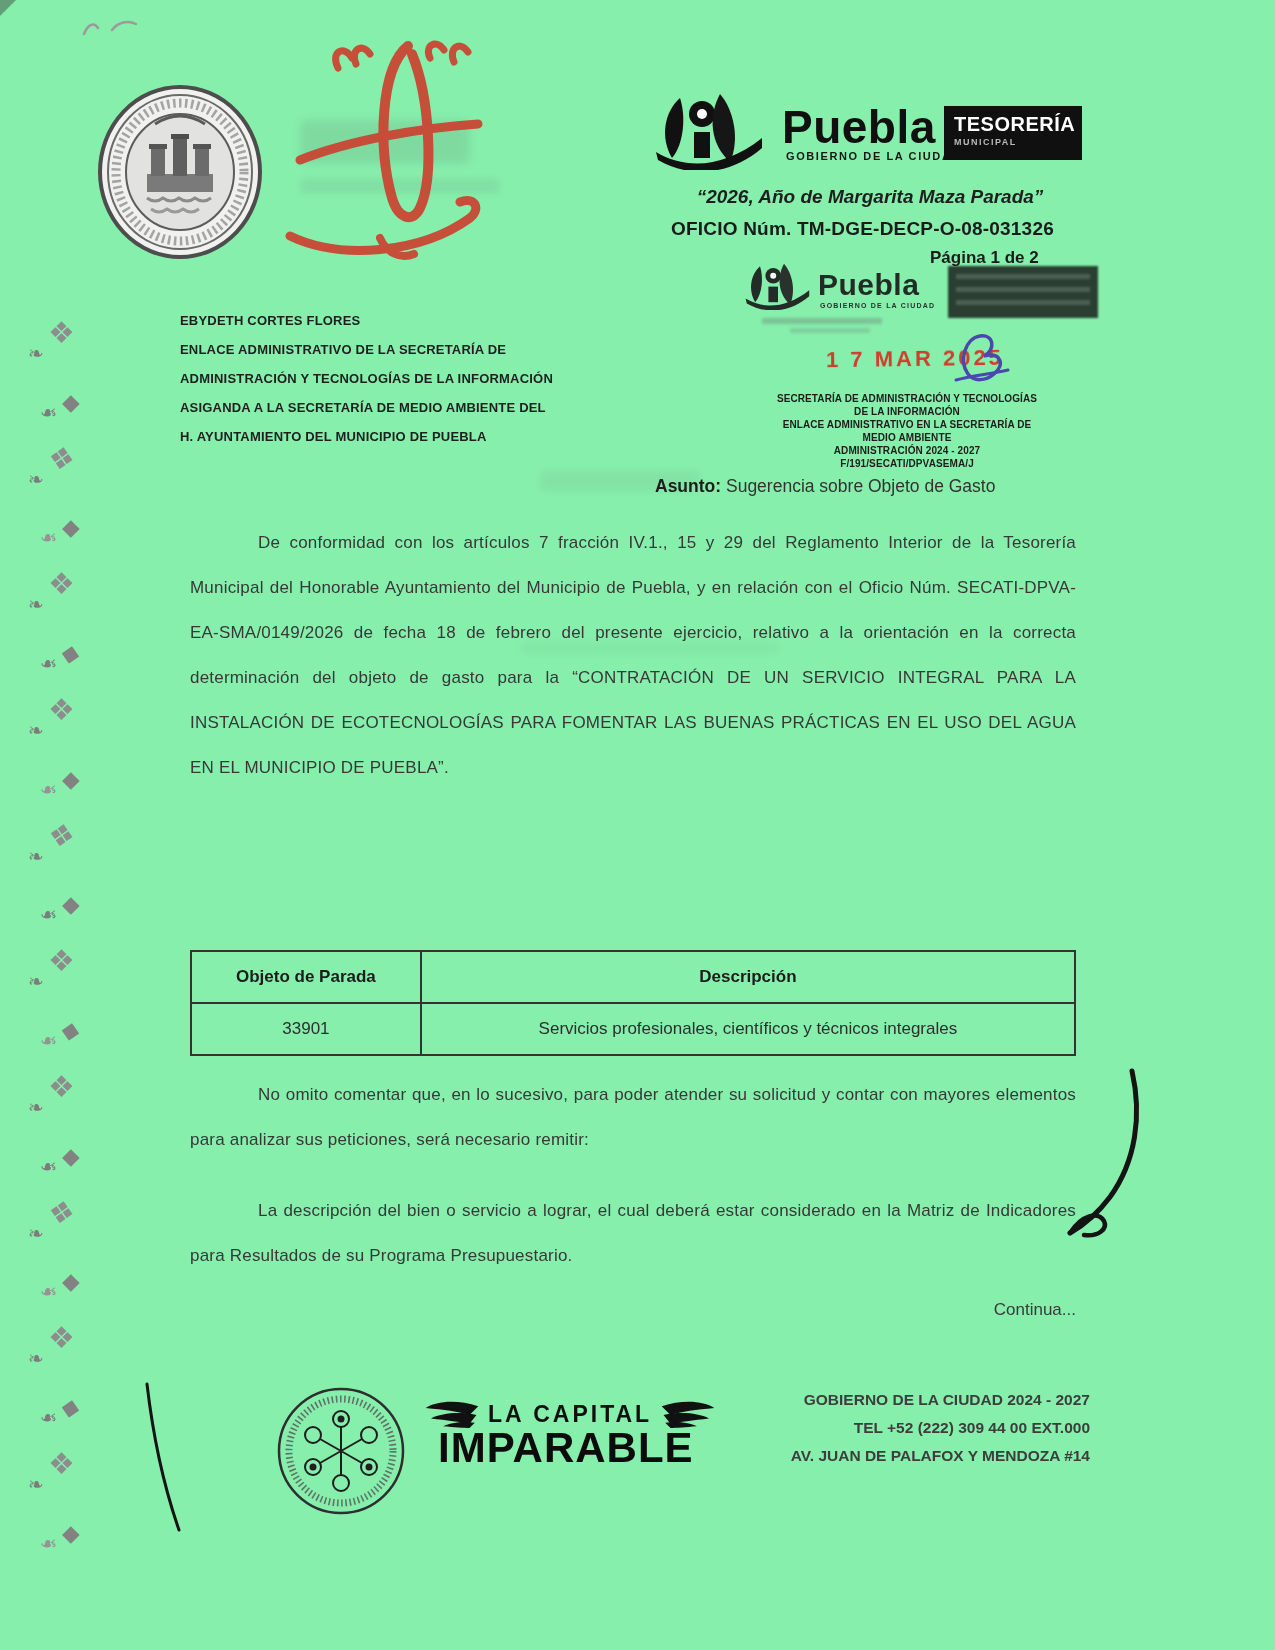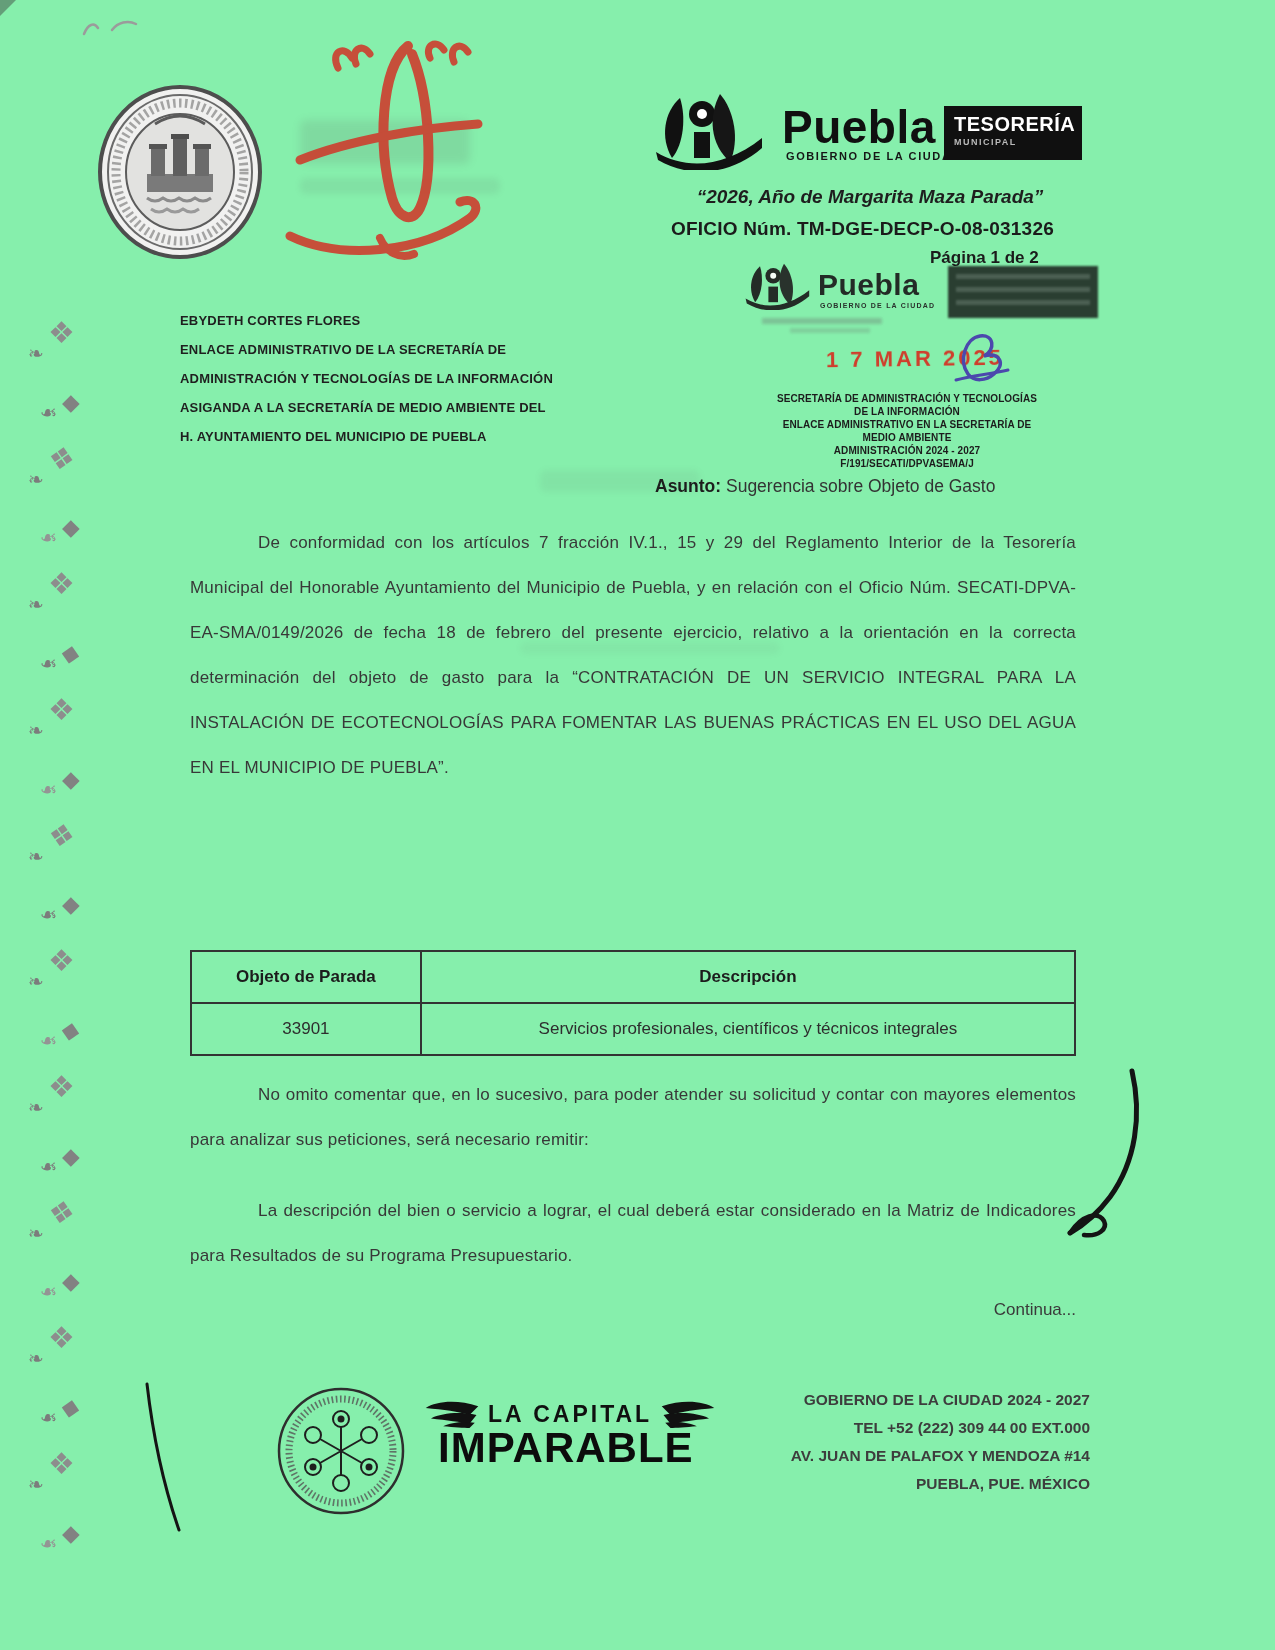--- a/index.html
+++ b/index.html
@@ -265,21 +265,20 @@
       <path d="M60,18 C40,14 20,16 8,22 C26,24 42,26 52,28 Z" fill="#111"></path>
       <path d="M58,27 C44,25 30,27 22,31 C34,32 46,33 52,33 Z" fill="#111"></path>
     </svg>
   </div>
   <div class="abs imparable">IMPARABLE</div>
 
   <div class="abs footer-address">
     <div>GOBIERNO DE LA CIUDAD 2024 - 2027</div>
     <div>TEL +52 (222) 309 44 00 EXT.000</div>
     <div>AV. JUAN DE PALAFOX Y MENDOZA #14</div>
-    <div>PUEBLA, PUE. MÉXICO</div>
   </div>
 
   <div class="abs orn-strip">
     <span class="orn"></span>
       <span class="orn"></span>
       <span class="orn"></span>
       <span class="orn"></span>
     <span class="orn"></span>
       <span class="orn"></span>
       <span class="orn"></span>

